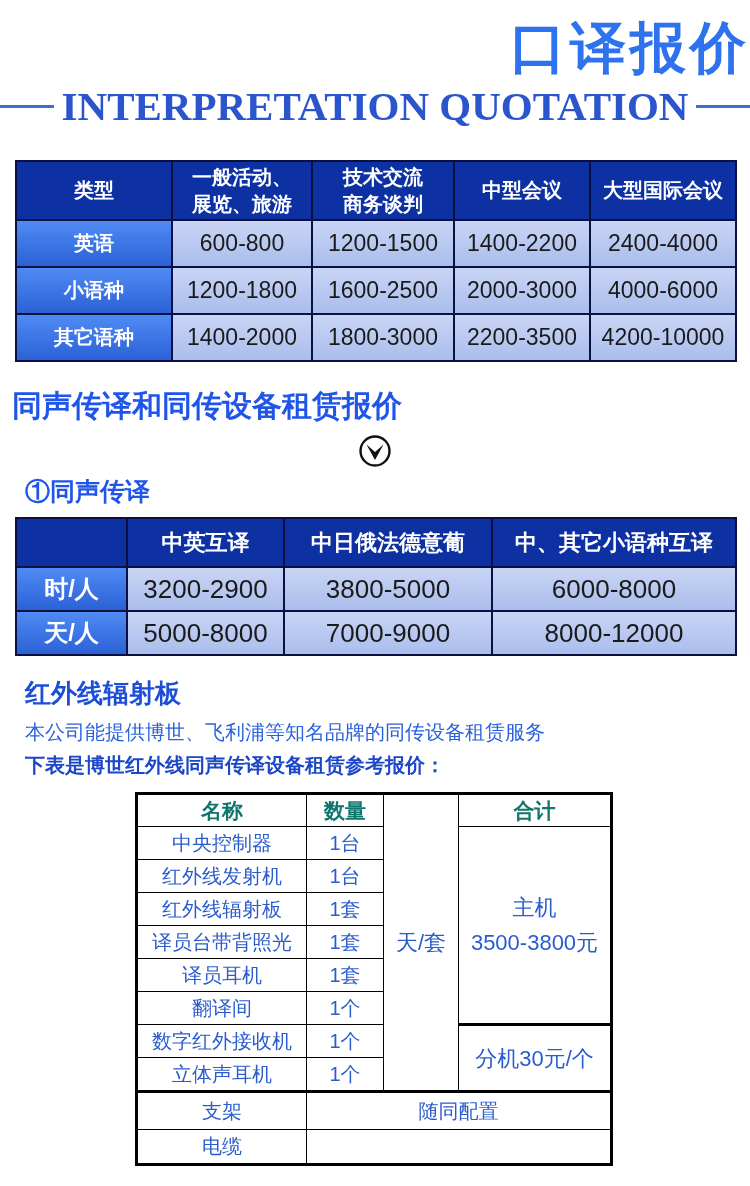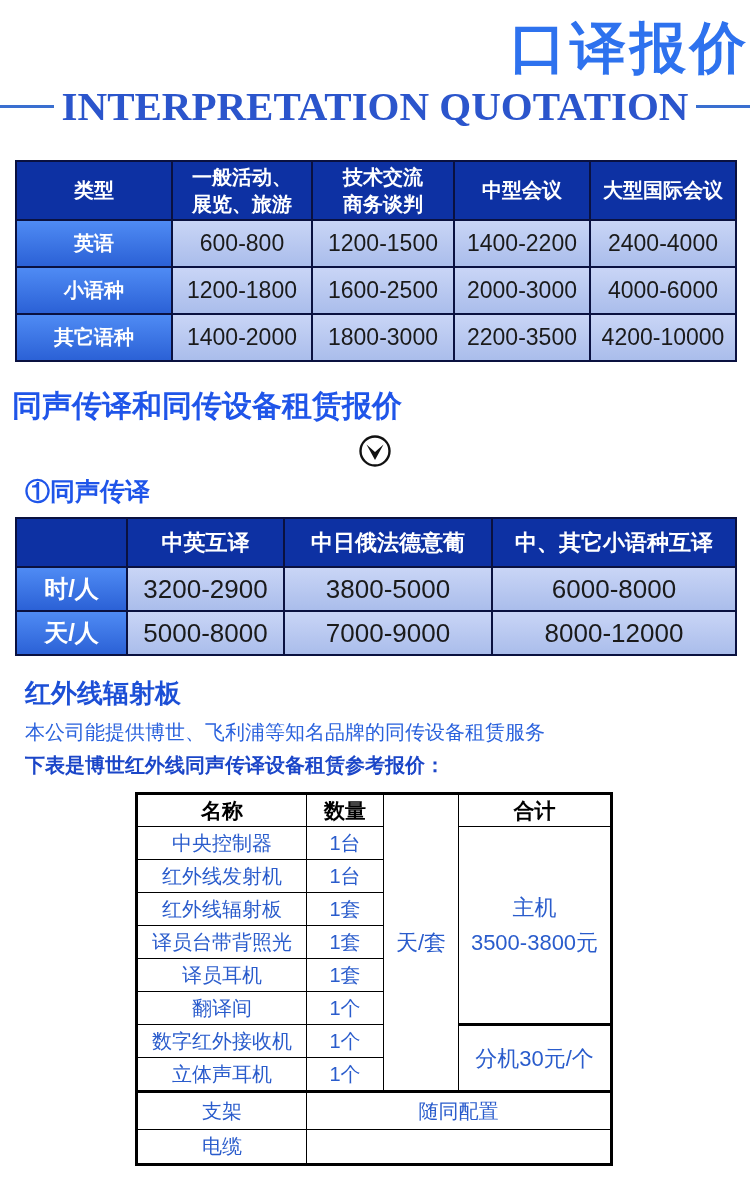--- a/index.html
+++ b/index.html
@@ -60,21 +60,21 @@
   
   .t3{
     border-collapse:collapse;table-layout:fixed;
     margin:13px 0 0 135px;width:475px;
     color:#2a5ccc;background:#fff;
   }
   .t3 th,.t3 td{
     border:1.5px solid #000;text-align:center;vertical-align:middle;
     padding:0 2px;overflow:hidden;font-size:20px;
   }
-  .t3 th{font-weight:bold;color:#000000;height:31px;font-size:21px;}
+  .t3 th{font-weight:bold;color:#0f766e;height:31px;font-size:21px;}
   .t3 td{height:32px;}
   .t3 .unit-cell{font-size:22px;}
   .t3 .total-cell{font-size:22px;line-height:1.6;}
   .t3 .thick-top{border-top:3px solid #000;}
   .t3{border:3px solid #000;}
   .t3 tr.cfg-row td{height:36px;}
   .t3 tr.cable-row td{height:33px;}
 </style>
 </head>
 <body>

